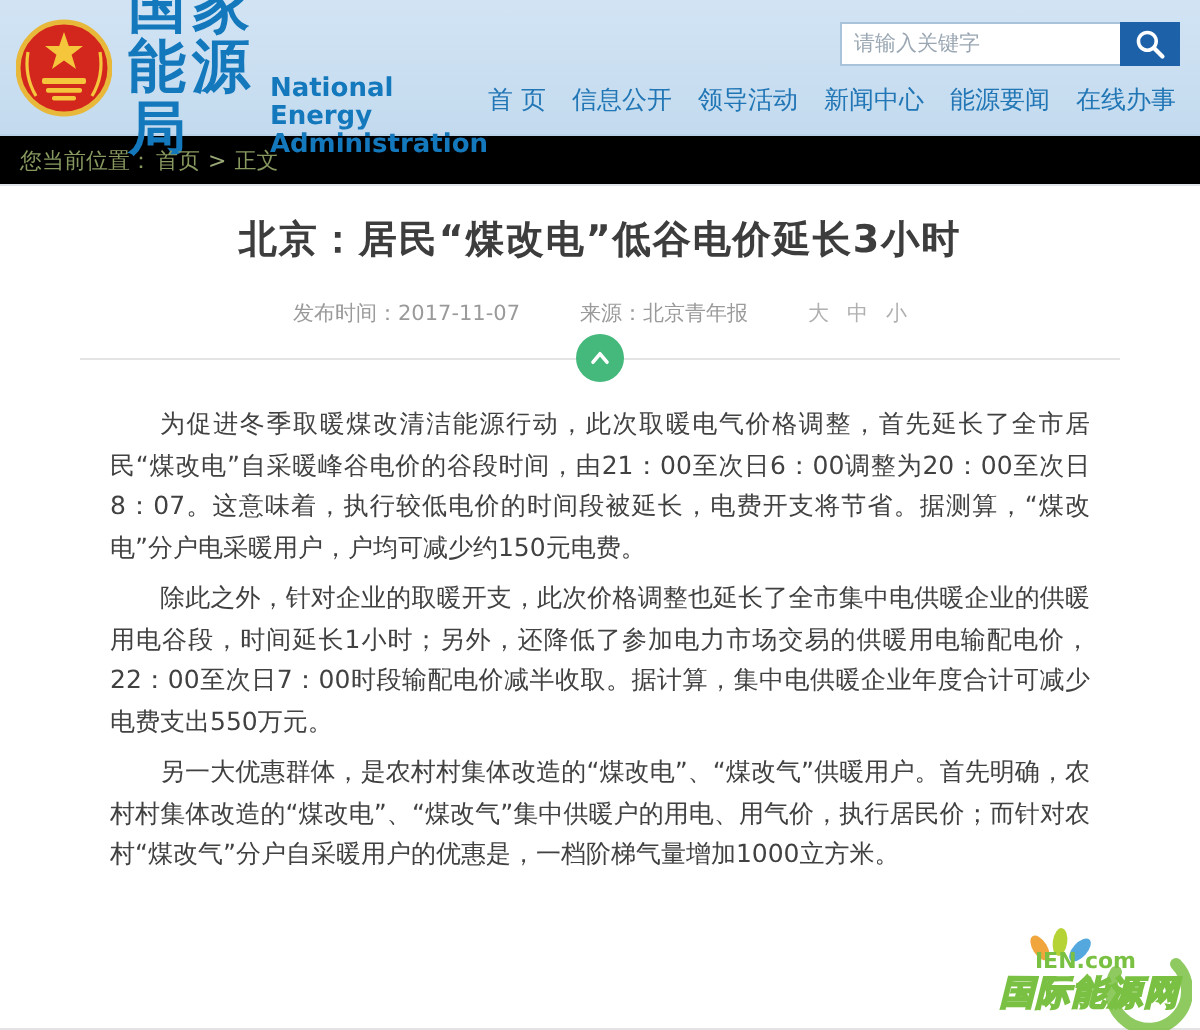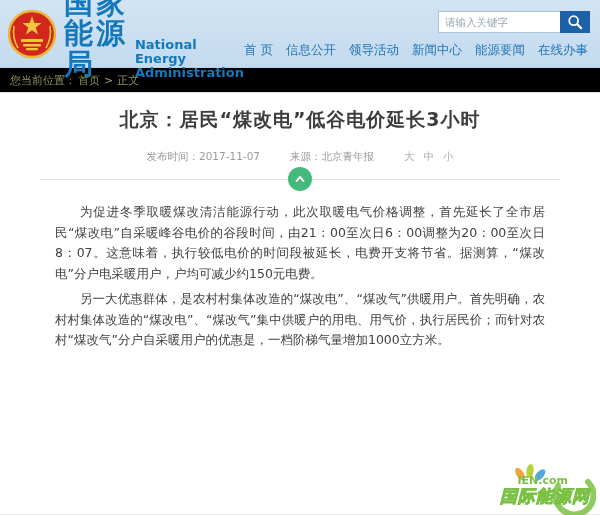--- a/index.html
+++ b/index.html
@@ -9,21 +9,21 @@
   
   .header{height:68px;background:linear-gradient(#d2e4f4,#c3daee);display:flex;align-items:center;justify-content:space-between;padding:0 10px 0 8px;box-sizing:border-box;border-bottom:1px solid #b9d2e8;}
   .logo-group{display:flex;align-items:center;gap:8px;cursor:pointer;}
   .emblem{width:48px;height:52px;flex:0 0 auto;}
   .site-titles{display:flex;line-height:1.05;align-items:flex-end;}
   .site-zh{font-size:29px;font-weight:bold;color:#1478bd;letter-spacing:3px;}
   .site-en{font-size:13px;font-weight:bold;color:#1478bd;margin-top:3px;}
 
   .header-right{display:flex;flex-direction:column;align-items:flex-end;gap:9px;margin-top:2px;}
   .search-row{display:flex;align-items:stretch;}
-  .search-input{width:122px;height:22px;border:1px solid #a9c4da;border-right:none;padding:0 6px;font-size:10.5px;color:#666;outline:none;box-sizing:border-box;}
+  .search-input{width:140px;height:22px;border:1px solid #a9c4da;border-right:none;padding:0 6px;font-size:10.5px;color:#666;outline:none;box-sizing:border-box;}
   .search-input::placeholder{color:#9aa7b3;}
   .search-btn{width:30px;height:22px;background:#1d61a8;border:none;display:flex;align-items:center;justify-content:center;cursor:pointer;padding:0;}
   .nav-row{display:flex;gap:13px;font-size:12.5px;color:#2176b5;padding-right:2px;}
   .nav-row a{color:#2176b5;text-decoration:none;cursor:pointer;white-space:nowrap;}
 
   
   .breadcrumb-bar{height:24px;background:#000000;border-bottom:1px solid #dfe5ea;display:flex;align-items:center;padding-left:10px;font-size:11px;color:#87995f;}
   .breadcrumb-bar a{color:#87995f;text-decoration:none;cursor:pointer;}
   .crumb-sep{margin:0 4px;color:#9aa877;}
   .crumb-label{margin-right:2px;}
@@ -115,20 +115,21 @@
     <div class="divider-wrap">
       <button class="collapse-btn">
         <svg width="14" height="14" viewBox="0 0 20 20">
           <polyline points="5,13 10,7 15,13" fill="none" stroke="#fff" stroke-width="2.6" stroke-linecap="round" stroke-linejoin="round"></polyline>
         </svg>
       </button>
     </div>
 
     <div class="paragraphs">
       <p>为促进冬季取暖煤改清洁能源行动，此次取暖电气价格调整，首先延长了全市居民“煤改电”自采暖峰谷电价的谷段时间，由21：00至次日6：00调整为20：00至次日8：07。这意味着，执行较低电价的时间段被延长，电费开支将节省。据测算，“煤改电”分户电采暖用户，户均可减少约150元电费。</p>
+      <p>除此之外，针对企业的取暖开支，此次价格调整也延长了全市集中电供暖企业的供暖用电谷段，时间延长1小时；另外，还降低了参加电力市场交易的供暖用电输配电价，22：00至次日7：00时段输配电价减半收取。据计算，集中电供暖企业年度合计可减少电费支出550万元。</p>
       <p>另一大优惠群体，是农村村集体改造的“煤改电”、“煤改气”供暖用户。首先明确，农村村集体改造的“煤改电”、“煤改气”集中供暖户的用电、用气价，执行居民价；而针对农村“煤改气”分户自采暖用户的优惠是，一档阶梯气量增加1000立方米。</p>
 
     </div>
   </div>
 
   <div class="watermark">
     <svg class="wm-flower" width="44" height="26" viewBox="0 0 44 26">
       <ellipse cx="12" cy="12" rx="3.6" ry="7" fill="#f0a63c" transform="rotate(-32 12 12)"></ellipse>
       <ellipse cx="22" cy="9" rx="3.6" ry="7" fill="#b5d334" transform="rotate(8 22 9)"></ellipse>
       <ellipse cx="32" cy="13" rx="3.6" ry="7" fill="#54a8dd" transform="rotate(42 32 13)"></ellipse>

